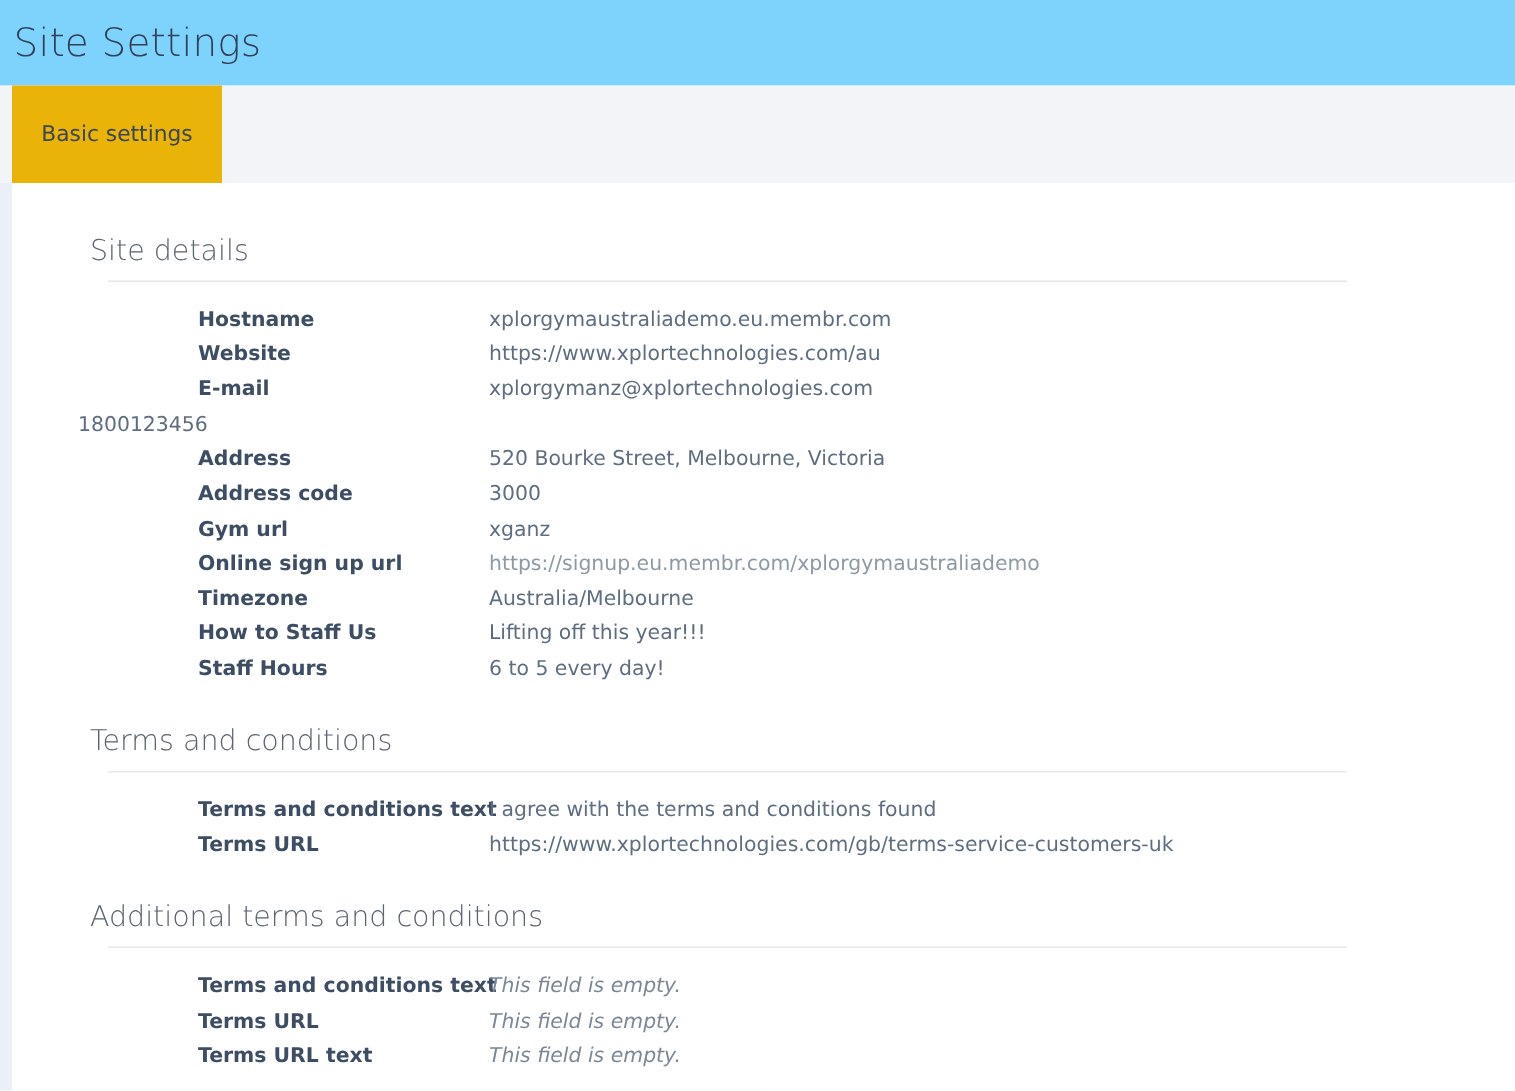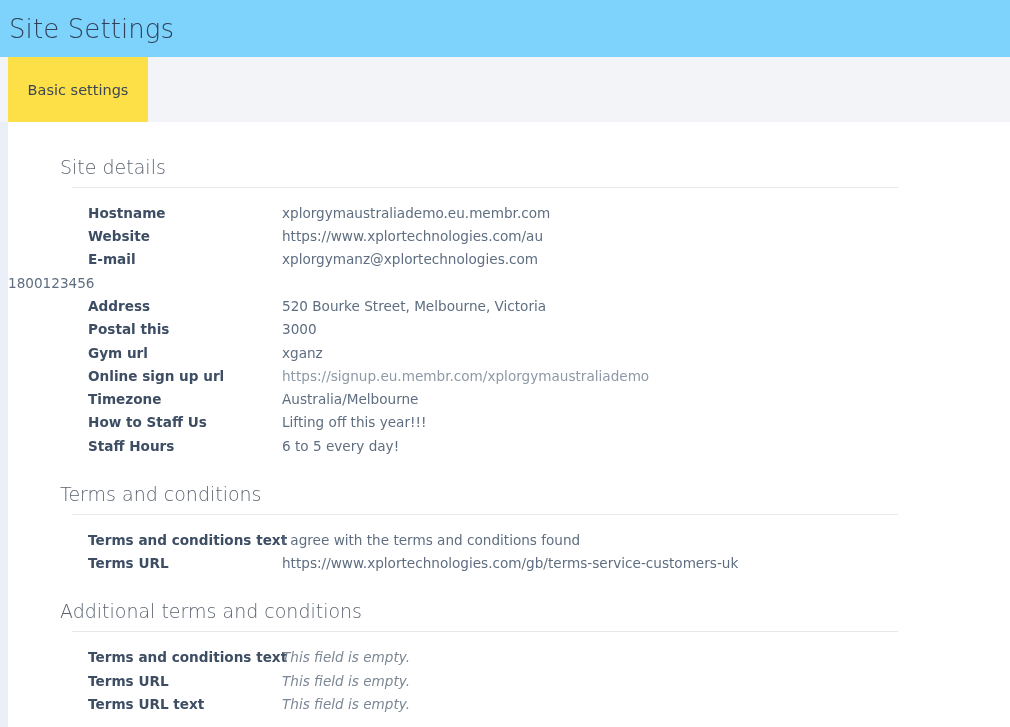--- a/index.html
+++ b/index.html
@@ -47,21 +47,21 @@
     align-items: center;
     justify-content: center;
     font-size: 14.5px;
     color: #46525f;
     box-sizing: border-box;
     padding: 0 18px;
     background: transparent;
     cursor: pointer;
   }
   .tab.active {
-    background: #fde047;
+    background: #eab308;
     color: #3c4753;
   }
 
   
   .content-card {
     background: #ffffff;
     min-height: 605px;
     box-sizing: border-box;
     margin-left: 8px;
     padding-top: 34px;
@@ -87,20 +87,21 @@
     width: 826px;
   }
 
   .field-list {
     padding-top: 17px;
   }
   .field-row {
     display: flex;
     align-items: baseline;
     height: 23.3px;
+    margin-left: 44px;
   }
   .field-label {
     width: 274px;
     box-sizing: border-box;
     padding-left: 80px;
     font-size: 13.6px;
     font-weight: 600;
     color: #3d4d63;
     white-space: nowrap;
   }
@@ -149,21 +150,21 @@
             <div class="field-value">xplorgymanz@xplortechnologies.com</div>
           </div>
           <div class="field-row">
             <div class="field-value">1800123456</div>
           </div>
           <div class="field-row">
             <div class="field-label">Address</div>
             <div class="field-value">520 Bourke Street, Melbourne, Victoria</div>
           </div>
           <div class="field-row">
-            <div class="field-label">Postal this</div>
+            <div class="field-label">Address code</div>
             <div class="field-value">3000</div>
           </div>
           <div class="field-row">
             <div class="field-label">Gym url</div>
             <div class="field-value">xganz</div>
           </div>
           <div class="field-row">
             <div class="field-label">Online sign up url</div>
             <div class="field-value muted">https://signup.eu.membr.com/xplorgymaustraliademo</div>
           </div>

